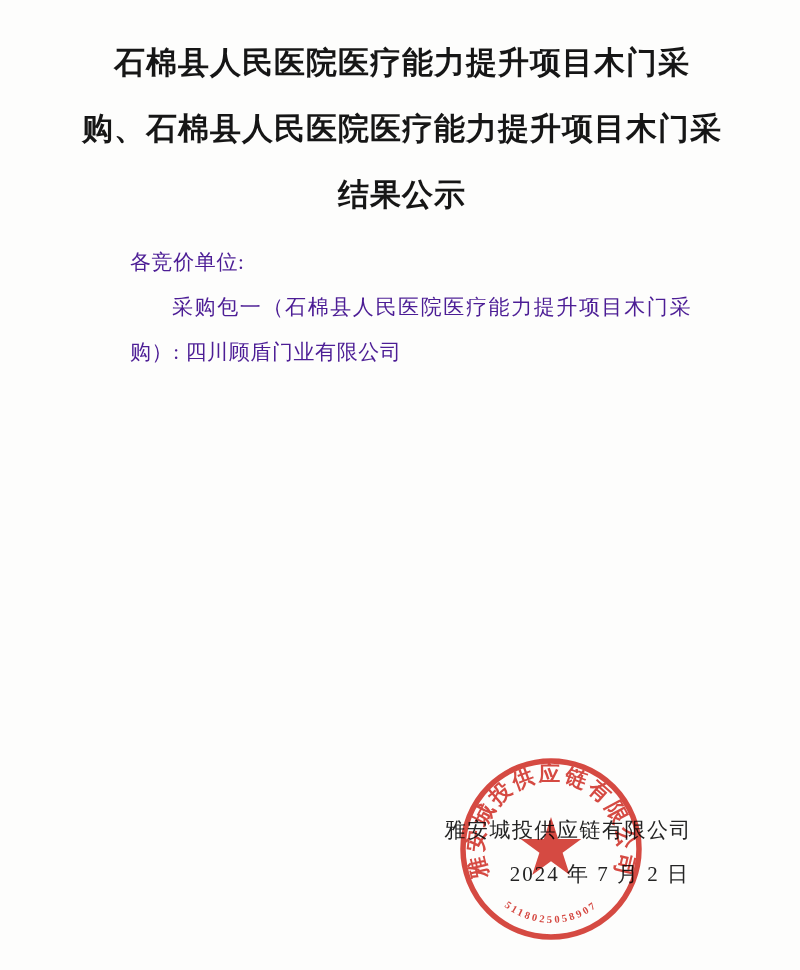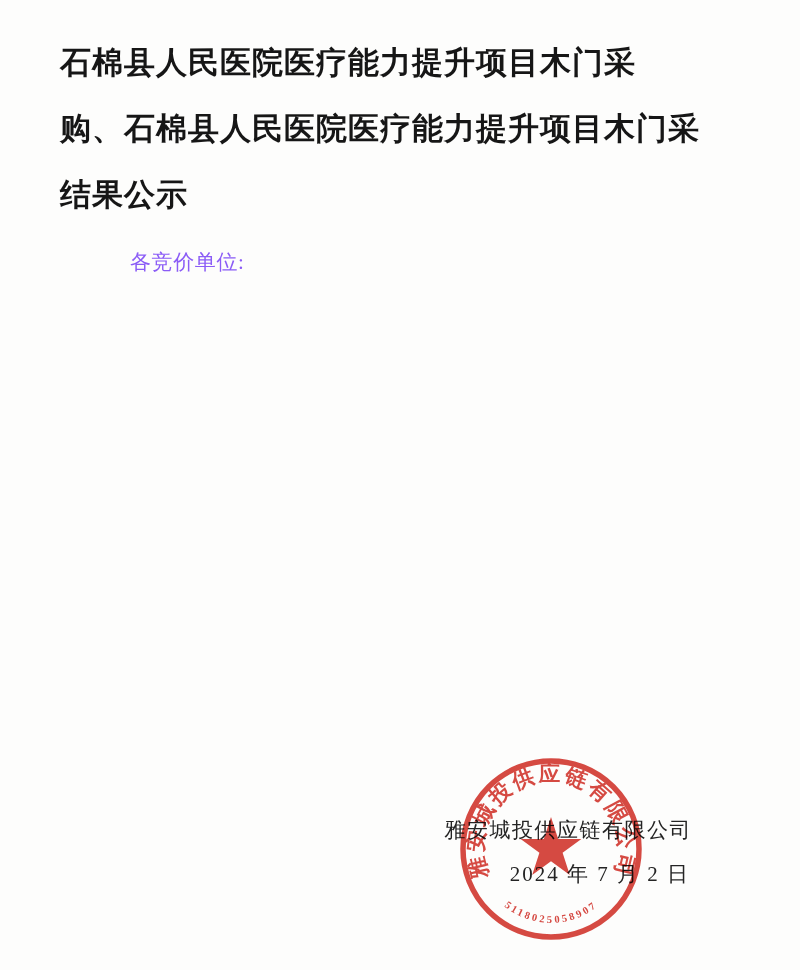--- a/index.html
+++ b/index.html
@@ -17,38 +17,39 @@
   }
   .page {
     position: relative;
     width: 800px; height: 970px;
     background: var(--paper);
   }
   
   .doc-title {
     position: absolute;
     top: 30px; left: 60px; right: 56px;
+    text-align: center;
     font-weight: bold;
     font-size: 31px;
     line-height: 66px;
     letter-spacing: 1px;
     color: #161616;
   }
   .title-line { display: block; white-space: nowrap; }
   
   .doc-body {
     position: absolute;
     top: 240px; left: 130px;
     width: 561px;
     font-size: 21px;
     line-height: 45px;
     letter-spacing: 0.6px;
     text-align: justify;
     text-justify: inter-character;
-    color: #8b5cf6;
+    color: #4c1d95;
   }
   .doc-body p { text-indent: 2em; }
   .doc-body p.salutation { text-indent: 0; }
   
   .signature {
     position: absolute;
     top: 808px; left: 130px; right: 108px;
     text-align: right;
     font-size: 21px;
     line-height: 44px;
@@ -85,20 +86,21 @@
 <div class="page">
 
   <h1 class="doc-title">
     <span class="title-line">石棉县人民医院医疗能力提升项目木门采</span>
     <span class="title-line">购、石棉县人民医院医疗能力提升项目木门采</span>
     <span class="title-line">结果公示</span>
   </h1>
 
   <div class="doc-body">
     <p class="salutation">各竞价单位:</p>
+    <p>采购包一（石棉县人民医院医疗能力提升项目木门采购）: 四川顾盾门业有限公司</p>
   </div>
 
   <div class="signature">
     <div class="sig-company">雅安城投供应链有限公司</div>
     <div class="sig-date">2024 年 7 月 2 日</div>
   </div>
 
   <svg class="stamp" viewBox="0 0 190 190" xmlns="http://www.w3.org/2000/svg" aria-hidden="true">
     <defs>
       <path id="arc-company-path" d="M 33.4,123.7 A 68,68 0 1 1 156.6,123.7" fill="none"></path>

